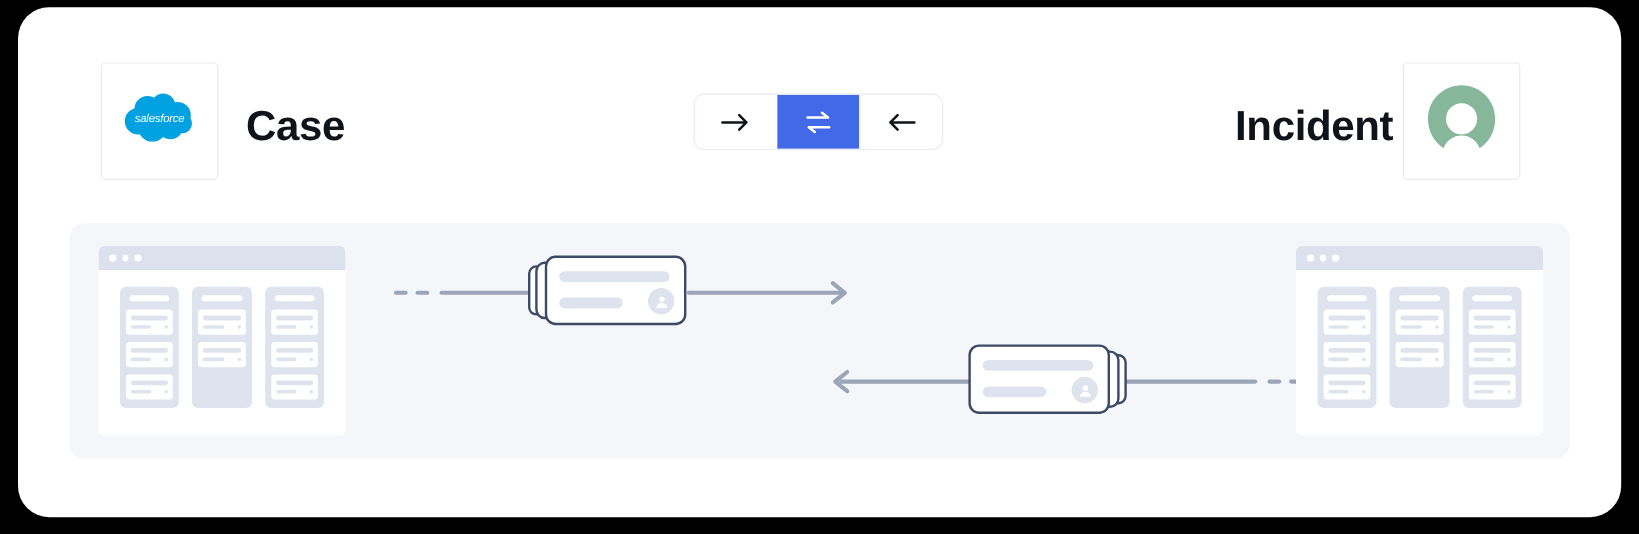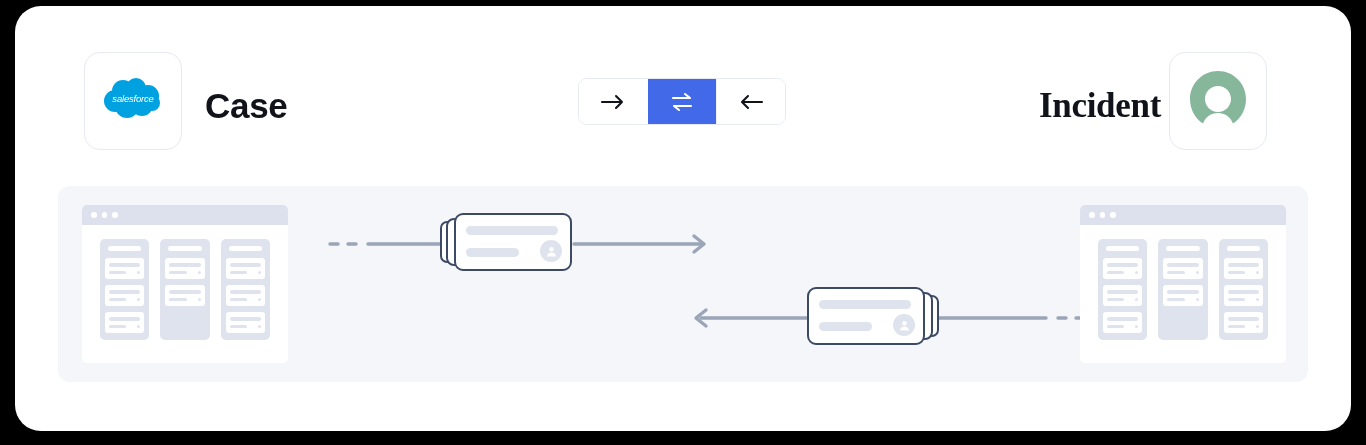--- a/index.html
+++ b/index.html
@@ -38,39 +38,39 @@
     height: 165px;
   }
 
   .app-card {
     position: absolute;
     width: 98px;
     height: 98px;
     top: 46px;
     background: #ffffff;
     border: 1.5px solid #e7eaf2;
-    border-radius: 16px;
+    border-radius: 4px;
     display: flex;
     align-items: center;
     justify-content: center;
   }
   .app-card.left  { left: 69px; }
   .app-card.right { left: 1154px; }
 
   .app-title {
     position: absolute;
     top: 80px;
     font-size: 35px;
     font-weight: bold;
     color: #11131a;
     letter-spacing: -0.3px;
     white-space: nowrap;
   }
   .app-title.left  { left: 190px; }
-  .app-title.right { right: 190px; text-align: right; font-family: Liberation Serif, serif; }
+  .app-title.right { right: 190px; text-align: right; }
 
   
   .dir-toggle {
     position: absolute;
     left: 563px;
     top: 72px;
     width: 208px;
     height: 47px;
     display: flex;
     border: 1.5px solid #e7eaf2;

